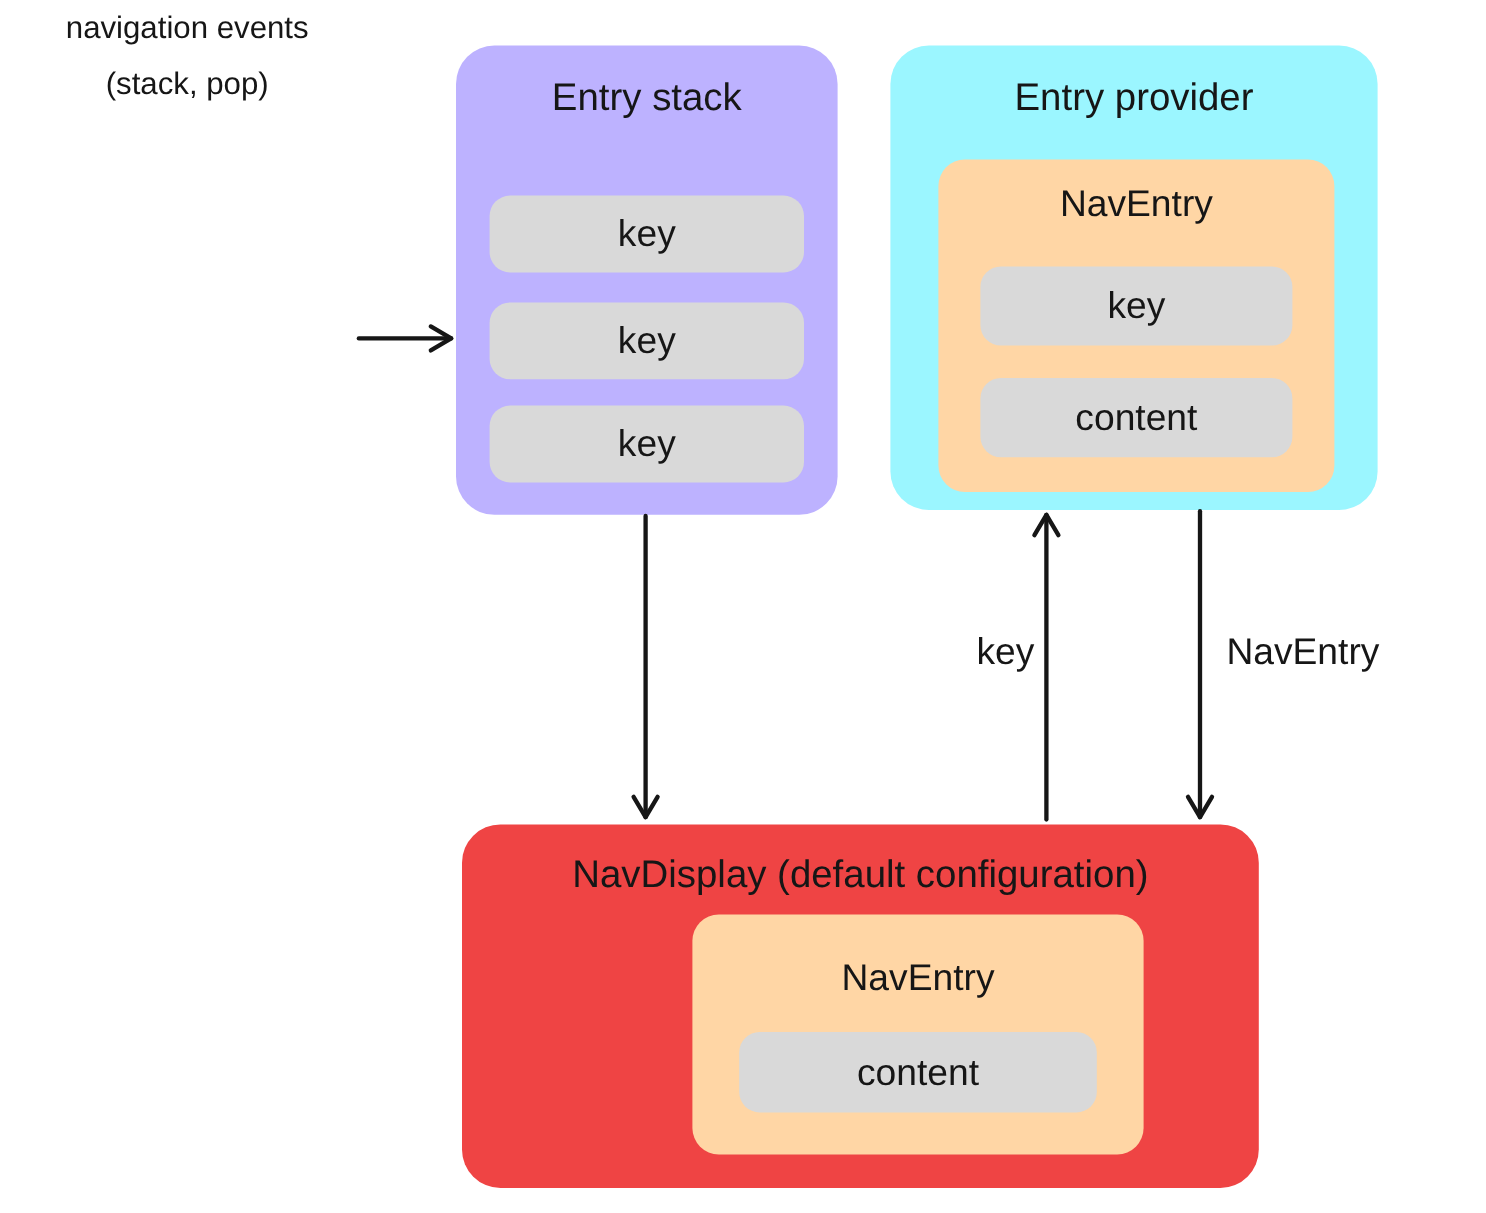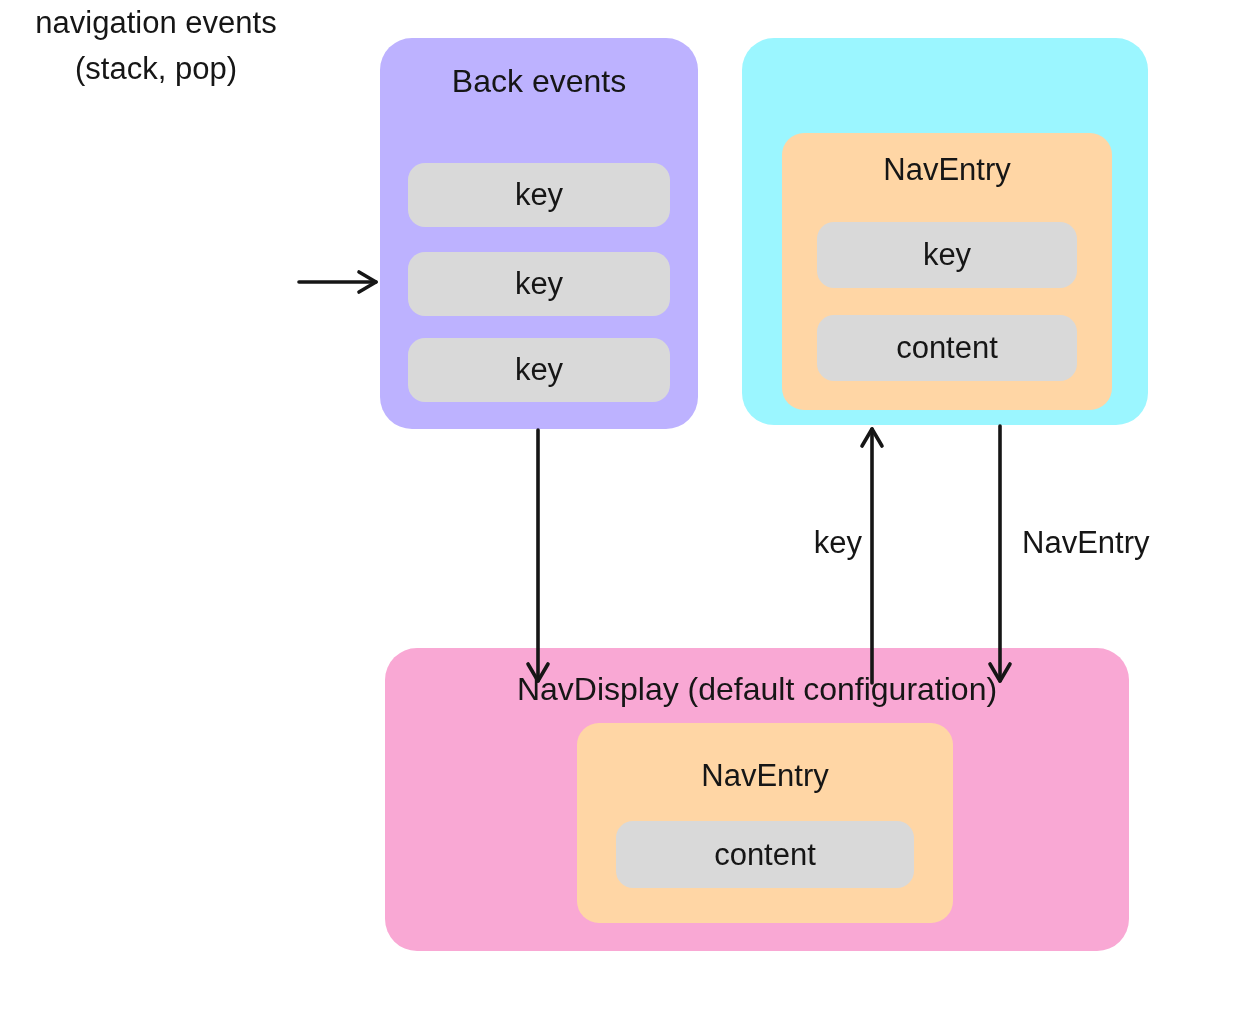--- a/index.html
+++ b/index.html
@@ -11,33 +11,33 @@
     font-family: "Liberation Sans", sans-serif;
     color: #161616;
     overflow: hidden;
   }
   .abs { position: absolute; }
 
   
   .nav-events {
     left: 0; top: 219; width: 312px;
     text-align: center;
-    font-size: 31px; line-height: 46px;
+    font-size: 26px; line-height: 46px;
   }
   .arrow-label {
     font-size: 31px; line-height: 44px;
   }
   .key-label { left: 712px; top: 521px; width: 150px; text-align: right; }
   .naventry-label { left: 1022px; top: 521px; width: 180px; text-align: left; }
 
   
   .box { border-radius: 32px; }
   .back-stack   { left: 380px; top: 38px;  width: 318px; height: 391px; background: #bdb2ff; }
   .entry-provider { left: 742px; top: 38px; width: 406px; height: 387px; background: #9bf6ff; }
-  .nav-display  { left: 385px; top: 648px; width: 744px; height: 303px; background: #f9a8d4; }
+  .nav-display  { left: 385px; top: 687px; width: 664px; height: 303px; background: #ef4444; }
 
   .box-title {
     position: absolute; left: 0; top: 24px; width: 100%;
     text-align: center; font-size: 32px; line-height: 38px;
   }
   .nav-display > .box-title { top: 22px; }
 
   
   .card { position: absolute; background: #ffd6a5; border-radius: 22px; }
   .entry-provider .card { left: 40px; top: 95px; width: 330px; height: 277px; }
@@ -79,27 +79,28 @@
 <body>
 
 <div id="canvas">
 
   <div class="abs nav-events">
     <div>navigation events</div>
     <div>(stack, pop)</div>
   </div>
 
   <div class="abs box back-stack">
-    <div class="box-title">Back events</div>
+    <div class="box-title">Entry stack</div>
     <div class="pill pill-bs-0">key</div>
     <div class="pill pill-bs-1">key</div>
     <div class="pill pill-bs-2">key</div>
   </div>
 
   <div class="abs box entry-provider">
+    <div class="box-title">Entry provider</div>
     <div class="card">
       <div class="card-title">NavEntry</div>
       <div class="pill pill-ep-0">key</div>
       <div class="pill pill-ep-1">content</div>
     </div>
   </div>
 
   <div class="abs box nav-display">
     <div class="box-title">NavDisplay (default configuration)</div>
     <div class="card">

